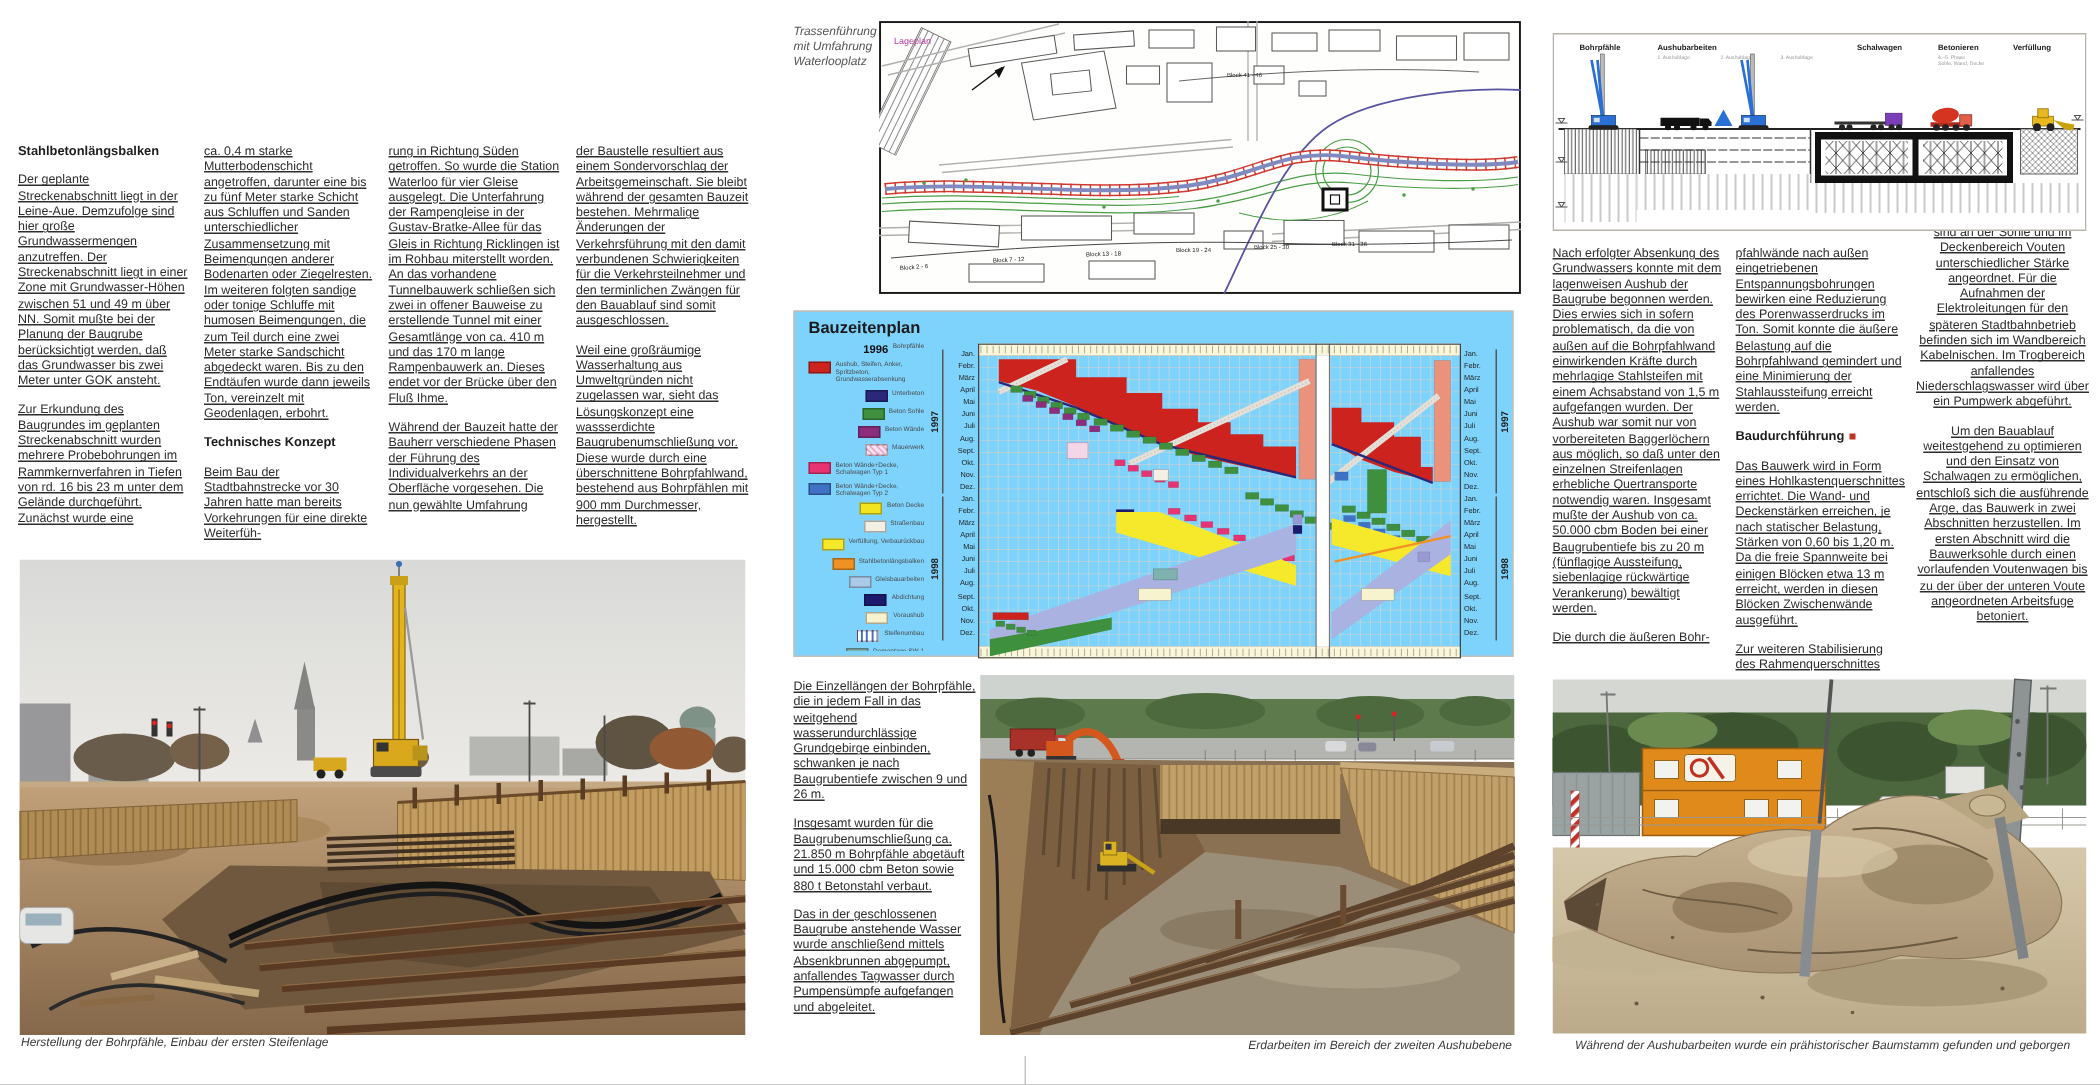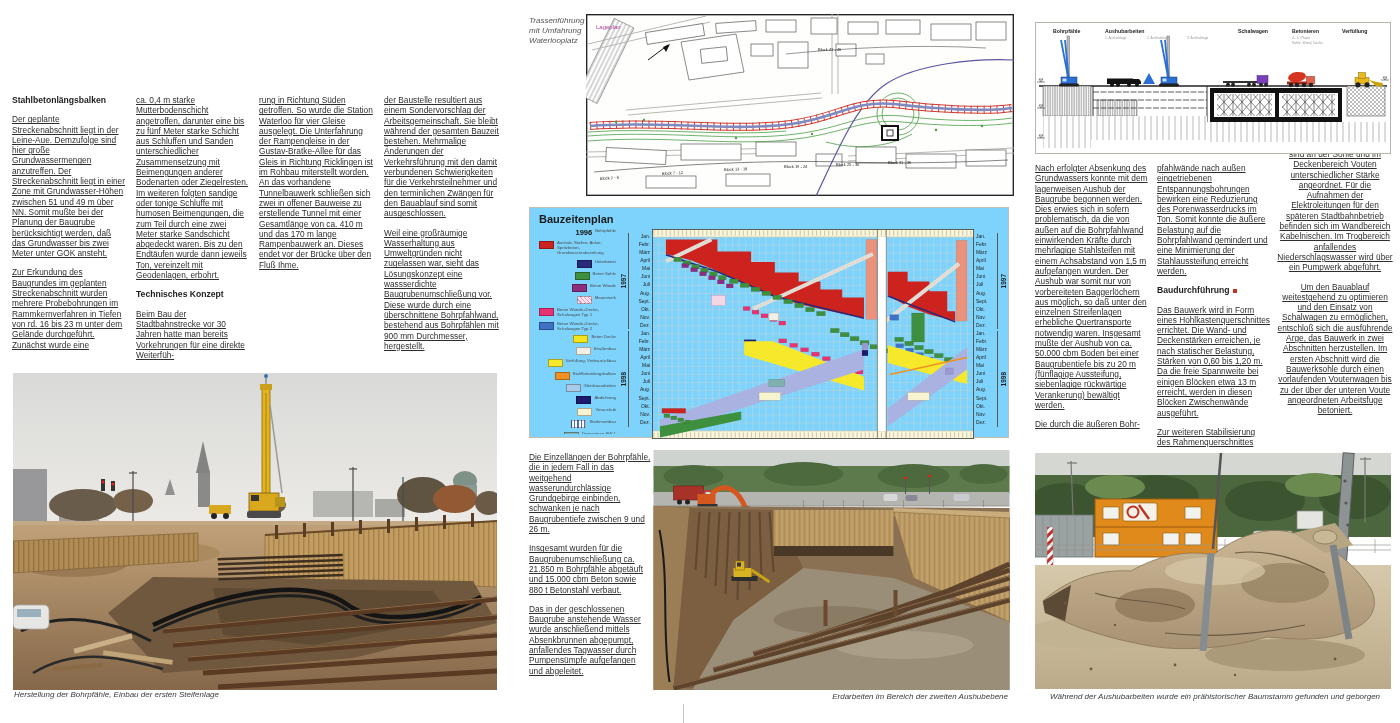--- a/index.html
+++ b/index.html
@@ -54,20 +54,21 @@
     <p>Der geplante Streckenabschnitt liegt in der Leine-Aue. Demzufolge sind hier große Grundwassermengen anzutreffen. Der Streckenabschnitt liegt in einer Zone mit Grundwasser-Höhen zwischen 51 und 49 m über NN. Somit mußte bei der Planung der Baugrube berücksichtigt werden, daß das Grundwasser bis zwei Meter unter GOK ansteht.</p>
     <p>Zur Erkundung des Baugrundes im geplanten Streckenabschnitt wurden mehrere Probebohrungen im Rammkernverfahren in Tiefen von rd. 16 bis 23 m unter dem Gelände durchgeführt. Zunächst wurde eine</p>
   </div>
   <div class="tcol" style="left:136px;top:95px;width:113px;height:280px;">
     <p>ca. 0,4 m starke Mutterbodenschicht angetroffen, darunter eine bis zu fünf Meter starke Schicht aus Schluffen und Sanden unterschiedlicher Zusammensetzung mit Beimengungen anderer Bodenarten oder Ziegelresten. Im weiteren folgten sandige oder tonige Schluffe mit humosen Beimengungen, die zum Teil durch eine zwei Meter starke Sandschicht abgedeckt waren. Bis zu den Endtäufen wurde dann jeweils Ton, vereinzelt mit Geodenlagen, erbohrt.</p>
     <h3>Technisches Konzept</h3>
     <p>Beim Bau der Stadtbahnstrecke vor 30 Jahren hatte man bereits Vorkehrungen für eine direkte Weiterfüh-</p>
   </div>
   <div class="tcol" style="left:259px;top:95px;width:115px;height:280px;">
     <p>rung in Richtung Süden getroffen. So wurde die Station Waterloo für vier Gleise ausgelegt. Die Unterfahrung der Rampengleise in der Gustav-Bratke-Allee für das Gleis in Richtung Ricklingen ist im Rohbau miterstellt worden. An das vorhandene Tunnelbauwerk schließen sich zwei in offener Bauweise zu erstellende Tunnel mit einer Gesamtlänge von ca. 410 m und das 170 m lange Rampenbauwerk an. Dieses endet vor der Brücke über den Fluß Ihme.</p>
+    <p>Während der Bauzeit hatte der Bauherr verschiedene Phasen der Führung des Individualverkehrs an der Oberfläche vorgesehen. Die nun gewählte Umfahrung</p>
   </div>
   <div class="tcol" style="left:384px;top:95px;width:116px;height:280px;">
     <p>der Baustelle resultiert aus einem Sondervorschlag der Arbeitsgemeinschaft. Sie bleibt während der gesamten Bauzeit bestehen. Mehrmalige Änderungen der Verkehrsführung mit den damit verbundenen Schwierigkeiten für die Verkehrsteilnehmer und den terminlichen Zwängen für den Bauablauf sind somit ausgeschlossen.</p>
     <p>Weil eine großräumige Wasserhaltung aus Umweltgründen nicht zugelassen war, sieht das Lösungskonzept eine wassserdichte Baugrubenumschließung vor. Diese wurde durch eine überschnittene Bohrpfahlwand, bestehend aus Bohrpfählen mit 900 mm Durchmesser, hergestellt.</p>
   </div>
 
   <div class="tcol" style="left:529px;top:452px;width:122px;height:260px;">
     <p>Die Einzellängen der Bohrpfähle, die in jedem Fall in das weitgehend wasserundurchlässige Grundgebirge einbinden, schwanken je nach Baugrubentiefe zwischen 9 und 26 m.</p>
     <p>Insgesamt wurden für die Baugrubenumschließung ca. 21.850 m Bohrpfähle abgetäuft und 15.000 cbm Beton sowie 880 t Betonstahl verbaut.</p>
     <p>Das in der geschlossenen Baugrube anstehende Wasser wurde anschließend mittels Absenkbrunnen abgepumpt, anfallendes Tagwasser durch Pumpensümpfe aufgefangen und abgeleitet.</p>

